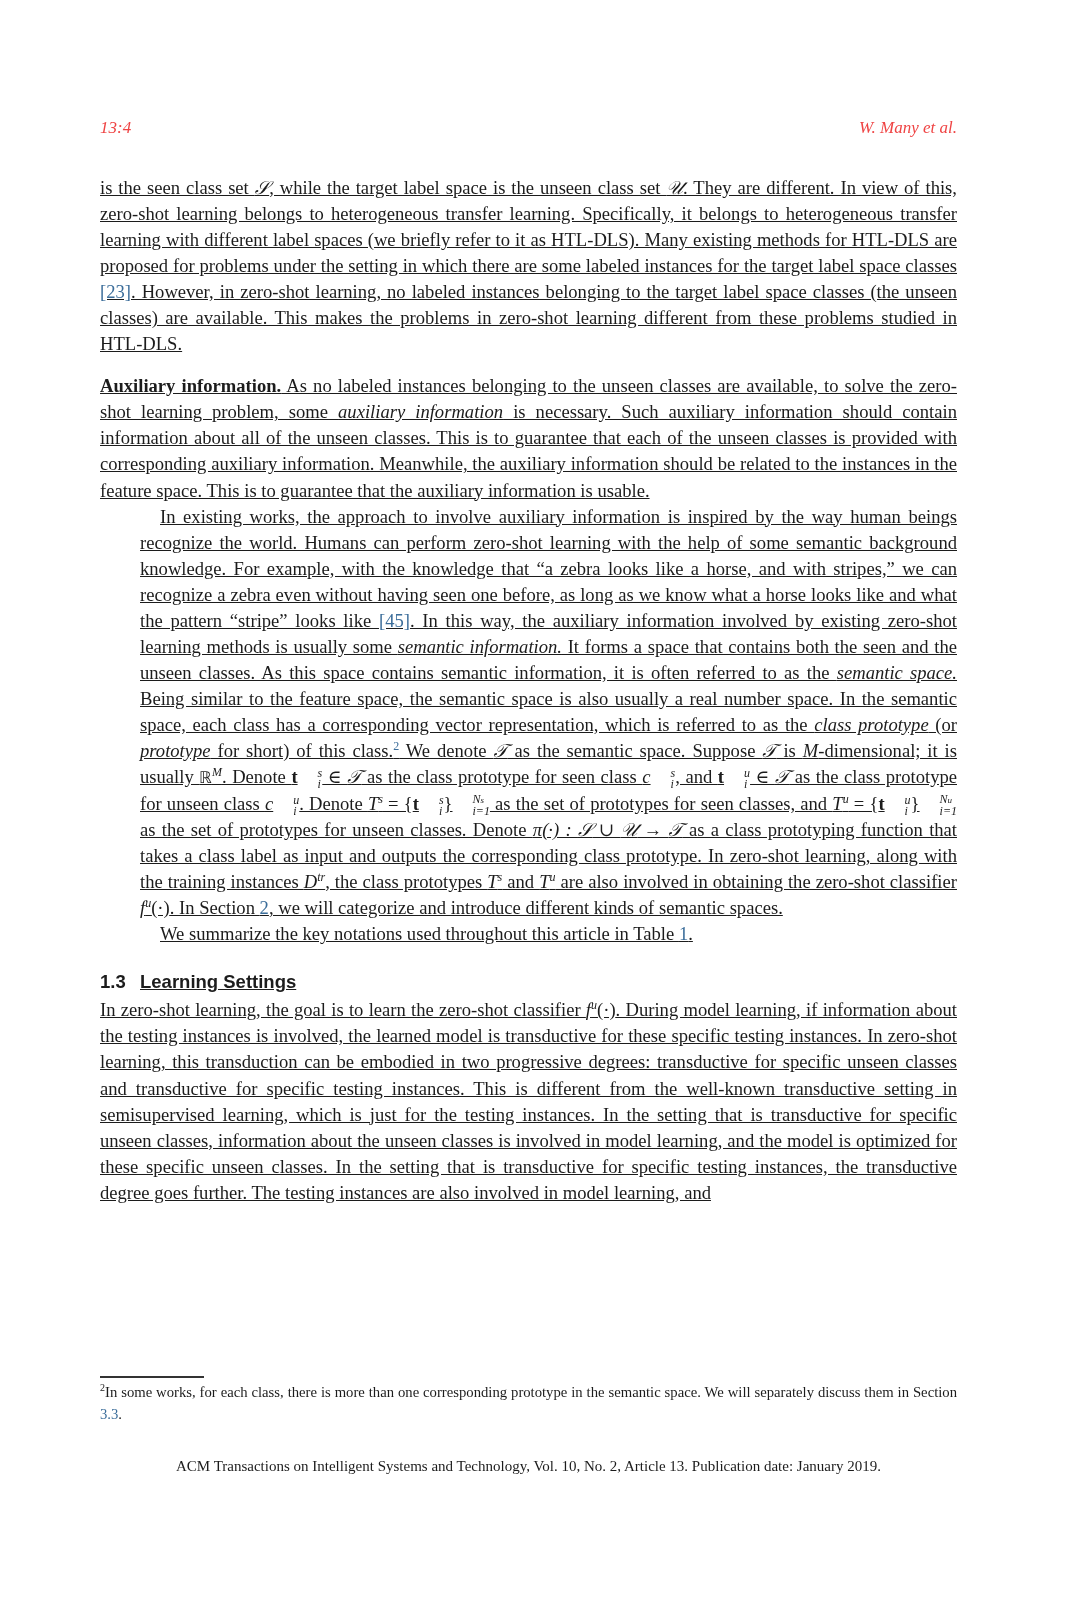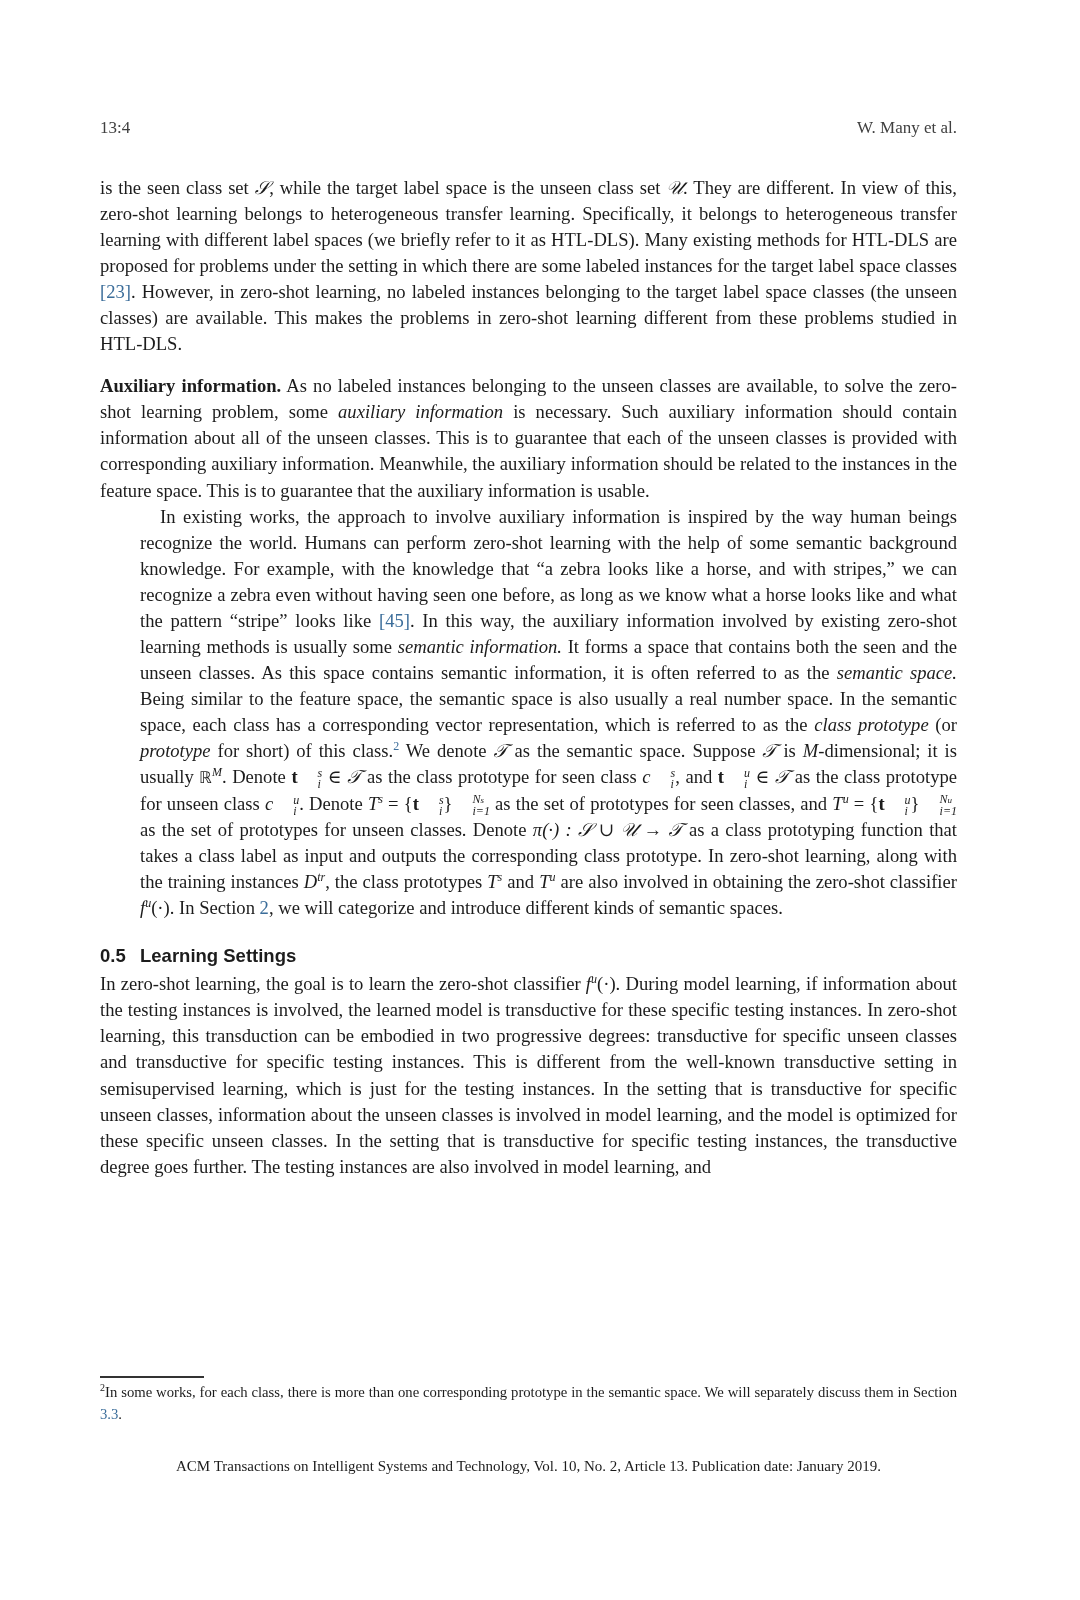--- a/index.html
+++ b/index.html
@@ -5,25 +5,26 @@
   html, body { margin: 0; padding: 0; background: #ffffff; }
   body {
     width: 1080px; height: 1600px; position: relative; overflow: hidden;
     font-family: "Liberation Serif", "DejaVu Serif", serif;
     color: #1c1c1c;
   }
   .page { position: absolute; left: 100px; top: 0; width: 857px; }
   .running-head {
     position: absolute; top: 118px; left: 0; width: 857px;
     font-size: 17px; display: flex; justify-content: space-between;
-    color: #404040;
+    color: #ef4444;
+    font-style: italic;
   }
   .body-text {
     position: absolute; top: 175px; left: 0; width: 857px;
-    font-size: 18.6px; line-height: 26.05px; text-align: justify;
+    font-size: 18.6px; line-height: 26.05px; text-align: justify; text-decoration: underline;
   }
   .body-text p { margin: 0; }
   .body-text p.indent { text-indent: 20px; margin-left: 40px; }
   .body-text p.gap { margin-top: 16px; }
   .link { color: #3b6d9a; }
   .bold-lead { font-weight: bold; }
   i, .m { font-style: italic; }
   .cal { font-family: "DejaVu Serif", serif; font-style: italic; }
   .bb { font-family: "DejaVu Sans", sans-serif; font-size: 16px; }
   .sup { font-size: 12px; vertical-align: 7px; line-height: 0; }
@@ -59,22 +60,23 @@
   </div>
 
   <div class="body-text">
 
     <p><span>is the seen class set </span><span class="cal">𝒮</span><span>, while the target label space is the unseen class set </span><span class="cal">𝒰</span><span>. They are different. In view of this, zero-shot learning belongs to heterogeneous transfer learning. Specifically, it belongs to heterogeneous transfer learning with different label spaces (we briefly refer to it as HTL-DLS). Many existing methods for HTL-DLS are proposed for problems under the setting in which there are some labeled instances for the target label space classes </span><a class="link">[23]</a><span>. However, in zero-shot learning, no labeled instances belonging to the target label space classes (the unseen classes) are available. This makes the problems in zero-shot learning different from these problems studied in HTL-DLS.</span></p>
 
     <p class="gap"><span class="bold-lead">Auxiliary information.</span><span> As no labeled instances belonging to the unseen classes are available, to solve the zero-shot learning problem, some </span><i>auxiliary information</i><span> is necessary. Such auxiliary information should contain information about all of the unseen classes. This is to guarantee that each of the unseen classes is provided with corresponding auxiliary information. Meanwhile, the auxiliary information should be related to the instances in the feature space. This is to guarantee that the auxiliary information is usable.</span></p>
 
     <p class="indent"><span>In existing works, the approach to involve auxiliary information is inspired by the way human beings recognize the world. Humans can perform zero-shot learning with the help of some semantic background knowledge. For example, with the knowledge that “a zebra looks like a horse, and with stripes,” we can recognize a zebra even without having seen one before, as long as we know what a horse looks like and what the pattern “stripe” looks like </span><a class="link">[45]</a><span>. In this way, the auxiliary information involved by existing zero-shot learning methods is usually some </span><i>semantic information.</i><span> It forms a space that contains both the seen and the unseen classes. As this space contains semantic information, it is often referred to as the </span><i>semantic space.</i><span> Being similar to the feature space, the semantic space is also usually a real number space. In the semantic space, each class has a corresponding vector representation, which is referred to as the </span><i>class prototype</i><span> (or </span><i>prototype</i><span> for short) of this class.</span><a class="link sup">2</a><span> We denote </span><span class="cal">𝒯</span><span> as the semantic space. Suppose </span><span class="cal">𝒯</span><span> is </span><i>M</i><span>-dimensional; it is usually </span><span class="bb">ℝ</span><span class="sup m">M</span><span>. Denote </span><span class="bf">t</span><span class="subsup"><span class="m">s</span><span class="m">i</span></span><span> ∈ </span><span class="cal">𝒯</span><span> as the class prototype for seen class </span><i>c</i><span class="subsup"><span class="m">s</span><span class="m">i</span></span><span>, and </span><span class="bf">t</span><span class="subsup"><span class="m">u</span><span class="m">i</span></span><span> ∈ </span><span class="cal">𝒯</span><span> as the class prototype for unseen class </span><i>c</i><span class="subsup"><span class="m">u</span><span class="m">i</span></span><span>. Denote </span><i>T</i><span class="sup m">s</span><span> = {</span><span class="bf">t</span><span class="subsup"><span class="m">s</span><span class="m">i</span></span><span>}</span><span class="subsup"><span><i>N</i><i style="font-size:9px">s</i></span><span class="m">i=1</span></span><span> as the set of prototypes for seen classes, and </span><i>T</i><span class="sup m">u</span><span> = {</span><span class="bf">t</span><span class="subsup"><span class="m">u</span><span class="m">i</span></span><span>}</span><span class="subsup"><span><i>N</i><i style="font-size:9px">u</i></span><span class="m">i=1</span></span><span> as the set of prototypes for unseen classes. Denote </span><i>π(·) : </i><span class="cal">𝒮</span><span> ∪ </span><span class="cal">𝒰</span><span> → </span><span class="cal">𝒯</span><span> as a class prototyping function that takes a class label as input and outputs the corresponding class prototype. In zero-shot learning, along with the training instances </span><i>D</i><span class="sup m">tr</span><span>, the class prototypes </span><i>T</i><span class="sup m">s</span><span> and </span><i>T</i><span class="sup m">u</span><span> are also involved in obtaining the zero-shot classifier </span><i>f</i><span class="sup m">u</span><span>(·)</span><span>. In Section </span><a class="link">2</a><span>, we will categorize and introduce different kinds of semantic spaces.</span></p>
 
+    <p class="indent"><span>We summarize the key notations used throughout this article in Table </span><a class="link">1</a><span>.</span></p>
 
-    <div class="section-heading"><span class="num">0.5</span><span>Learning Settings</span></div>
+    <div class="section-heading"><span class="num">1.3</span><span>Learning Settings</span></div>
 
     <p><span>In zero-shot learning, the goal is to learn the zero-shot classifier </span><i>f</i><span class="sup m">u</span><span>(·)</span><span>. During model learning, if information about the testing instances is involved, the learned model is transductive for these specific testing instances. In zero-shot learning, this transduction can be embodied in two progressive degrees: transductive for specific unseen classes and transductive for specific testing instances. This is different from the well-known transductive setting in semisupervised learning, which is just for the testing instances. In the setting that is transductive for specific unseen classes, information about the unseen classes is involved in model learning, and the model is optimized for these specific unseen classes. In the setting that is transductive for specific testing instances, the transductive degree goes further. The testing instances are also involved in model learning, and</span></p>
 
   </div>
 
   <div class="footnote-rule"></div>
   <div class="footnote"><span class="fnmark">2</span><span>In some works, for each class, there is more than one corresponding prototype in the semantic space. We will separately discuss them in Section </span><a class="link">3.3</a><span>.</span></div>
 
   <div class="footer">ACM Transactions on Intelligent Systems and Technology, Vol. 10, No. 2, Article 13. Publication date: January 2019.</div>
 

